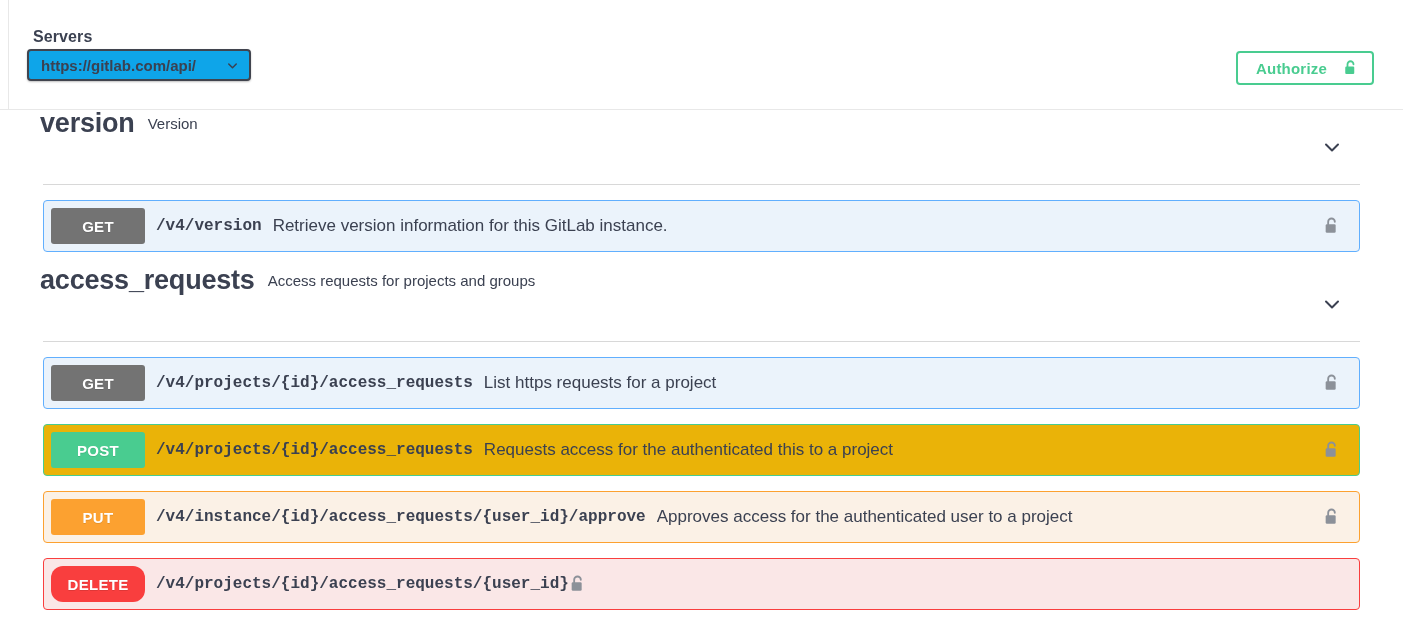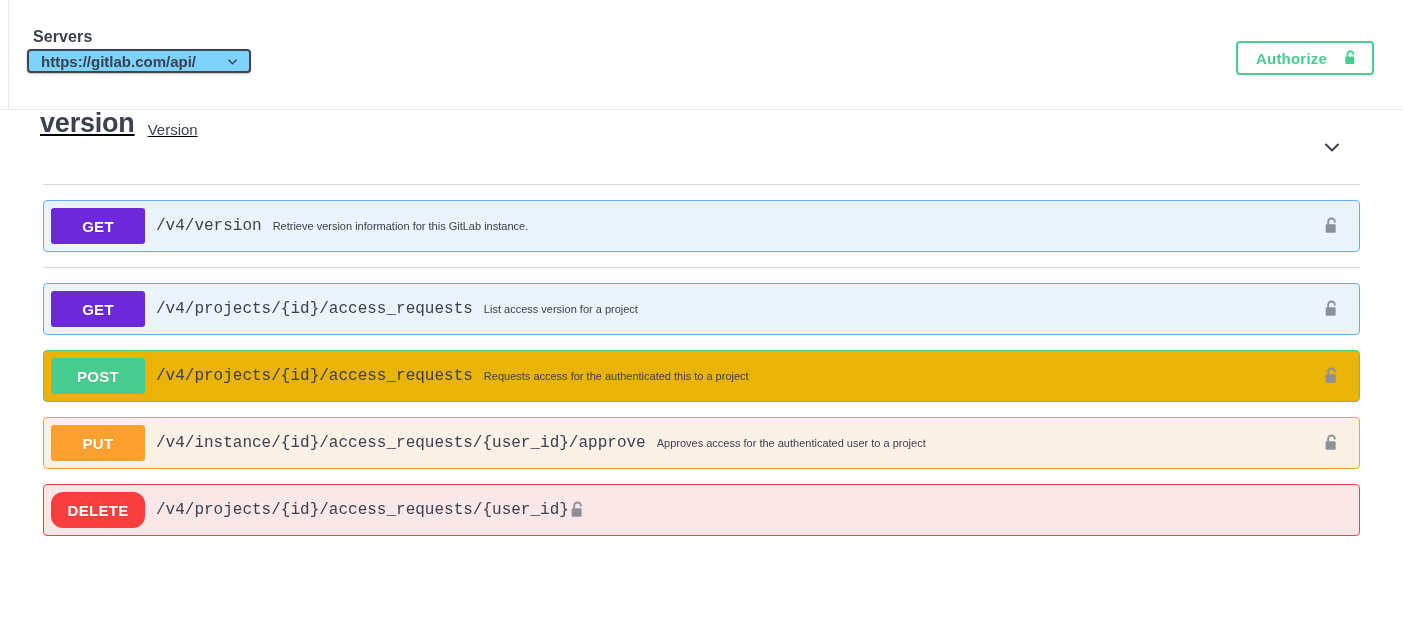--- a/index.html
+++ b/index.html
@@ -41,44 +41,44 @@
     font-weight: bold;
     color: #3b4151;
     margin: 0 0 3px 6px;
     letter-spacing: .1px;
   }
   .server-select {
     display: inline-flex;
     align-items: center;
     justify-content: space-between;
     min-width: 224px;
-    height: 24px;
+    height: 32px;
     padding: 0 9px 0 12px;
     border: 2px solid #41444e;
     border-radius: 4px;
-    background: #7dd3fc;
+    background: #0ea5e9;
     box-shadow: 0 1px 2px rgba(0,0,0,.25);
     cursor: pointer;
   }
   .server-select-value {
     font-size: 15px;
     font-weight: bold;
     color: #3b4151;
     white-space: nowrap;
   }
   .server-select-caret {
     margin-left: 18px;
     display: inline-flex;
     align-items: center;
   }
 
   .authorize-btn {
     position: absolute;
     right: 29px;
-    top: 41px;
+    top: 51px;
     display: inline-flex;
     align-items: center;
     gap: 16px;
     height: 34px;
     padding: 0 14px 0 18px;
     border: 2px solid #49cc90;
     border-radius: 4px;
     background: #fff;
     cursor: pointer;
   }
@@ -96,23 +96,22 @@
   .tag-section { margin: 0; }
   .tag-header {
     display: flex;
     align-items: baseline;
     padding: 0 25px;
     height: 74px;
     cursor: pointer;
   }
   .tag-header-inner {
     display: flex;
-    align-items: flex-end;
+    align-items: center;
     flex: 1 1 auto;
-    text-decoration: underline;
   }
   .tag-name {
     font-size: 27px;
     font-weight: bold;
     color: #3b4151;
     letter-spacing: -.2px;
     line-height: 1;
   }
   .tag-desc {
     margin-left: 13px;
@@ -158,42 +157,42 @@
     font-size: 15px;
     font-weight: bold;
     color: #fff;
     text-shadow: 0 1px 0 rgba(0,0,0,.1);
     letter-spacing: .3px;
   }
   .op-path {
     margin-left: 11px;
     font-family: "Liberation Mono", monospace;
     font-size: 16px;
-    font-weight: normal;
+    font-weight: bold;
     color: #3b4151;
     white-space: nowrap;
   }
   .op-summary {
     margin-left: 11px;
-    font-size: 11px;
+    font-size: 17px;
     color: #3b4151;
     white-space: nowrap;
     flex: 1 1 auto;
     overflow: hidden;
   }
   .op-lock {
     flex: 0 0 auto;
     margin-right: 19px;
     display: inline-flex;
     align-items: center;
   }
 
   
   .op.get    { border-color: #61affe; background: #ebf3fb; }
-  .op.get    .op-method { background: #6d28d9; }
+  .op.get    .op-method { background: #737373; }
   .op.post   { border-color: #49cc90; background: #eab308; }
   .op.post   .op-method { background: #49cc90; }
   .op.put    { border-color: #fca130; background: #fbf1e6; }
   .op.put    .op-method { background: #fca130; }
   .op.delete { border-color: #f93e3e; background: #fae7e7; }
   .op.delete .op-method { background: #f93e3e; border-radius: 12px; }
 </style>
 </head>
 <body>
 
@@ -250,27 +249,38 @@
               <path d="M6 10 V7 a4 4 0 0 1 8 0" fill="none" stroke="#8c9199" stroke-width="2.2" stroke-linecap="round"></path>
               <rect x="3" y="10" width="12" height="10" rx="1.5" fill="#8c9199"></rect>
             </svg>
           </span>
         </div>
 
       </div>
     </div>
 
     <div class="tag-section">
+      <div class="tag-header">
+        <div class="tag-header-inner">
+          <span class="tag-name">access_requests</span>
+          <span class="tag-desc">Access requests for projects and groups</span>
+        </div>
+        <span class="tag-caret">
+          <svg width="24" height="24" viewBox="0 0 24 24" aria-hidden="true">
+            <path d="M6 9.5 L12 15.5 L18 9.5" fill="none" stroke="#3b4151" stroke-width="2" stroke-linecap="round" stroke-linejoin="round"></path>
+          </svg>
+        </span>
+      </div>
       <div class="tag-rule"></div>
       <div class="ops">
 
         <div class="op get">
           <span class="op-method">GET</span>
           <span class="op-path">/v4/projects/{id}/access_requests</span>
-          <span class="op-summary">List access version for a project</span>
+          <span class="op-summary">List https requests for a project</span>
           <span class="op-lock">
             <svg width="17" height="20" viewBox="0 0 20 24" aria-hidden="true">
               <path d="M6 10 V7 a4 4 0 0 1 8 0" fill="none" stroke="#8c9199" stroke-width="2.2" stroke-linecap="round"></path>
               <rect x="3" y="10" width="12" height="10" rx="1.5" fill="#8c9199"></rect>
             </svg>
           </span>
         </div>
 
         <div class="op post">
           <span class="op-method">POST</span>

